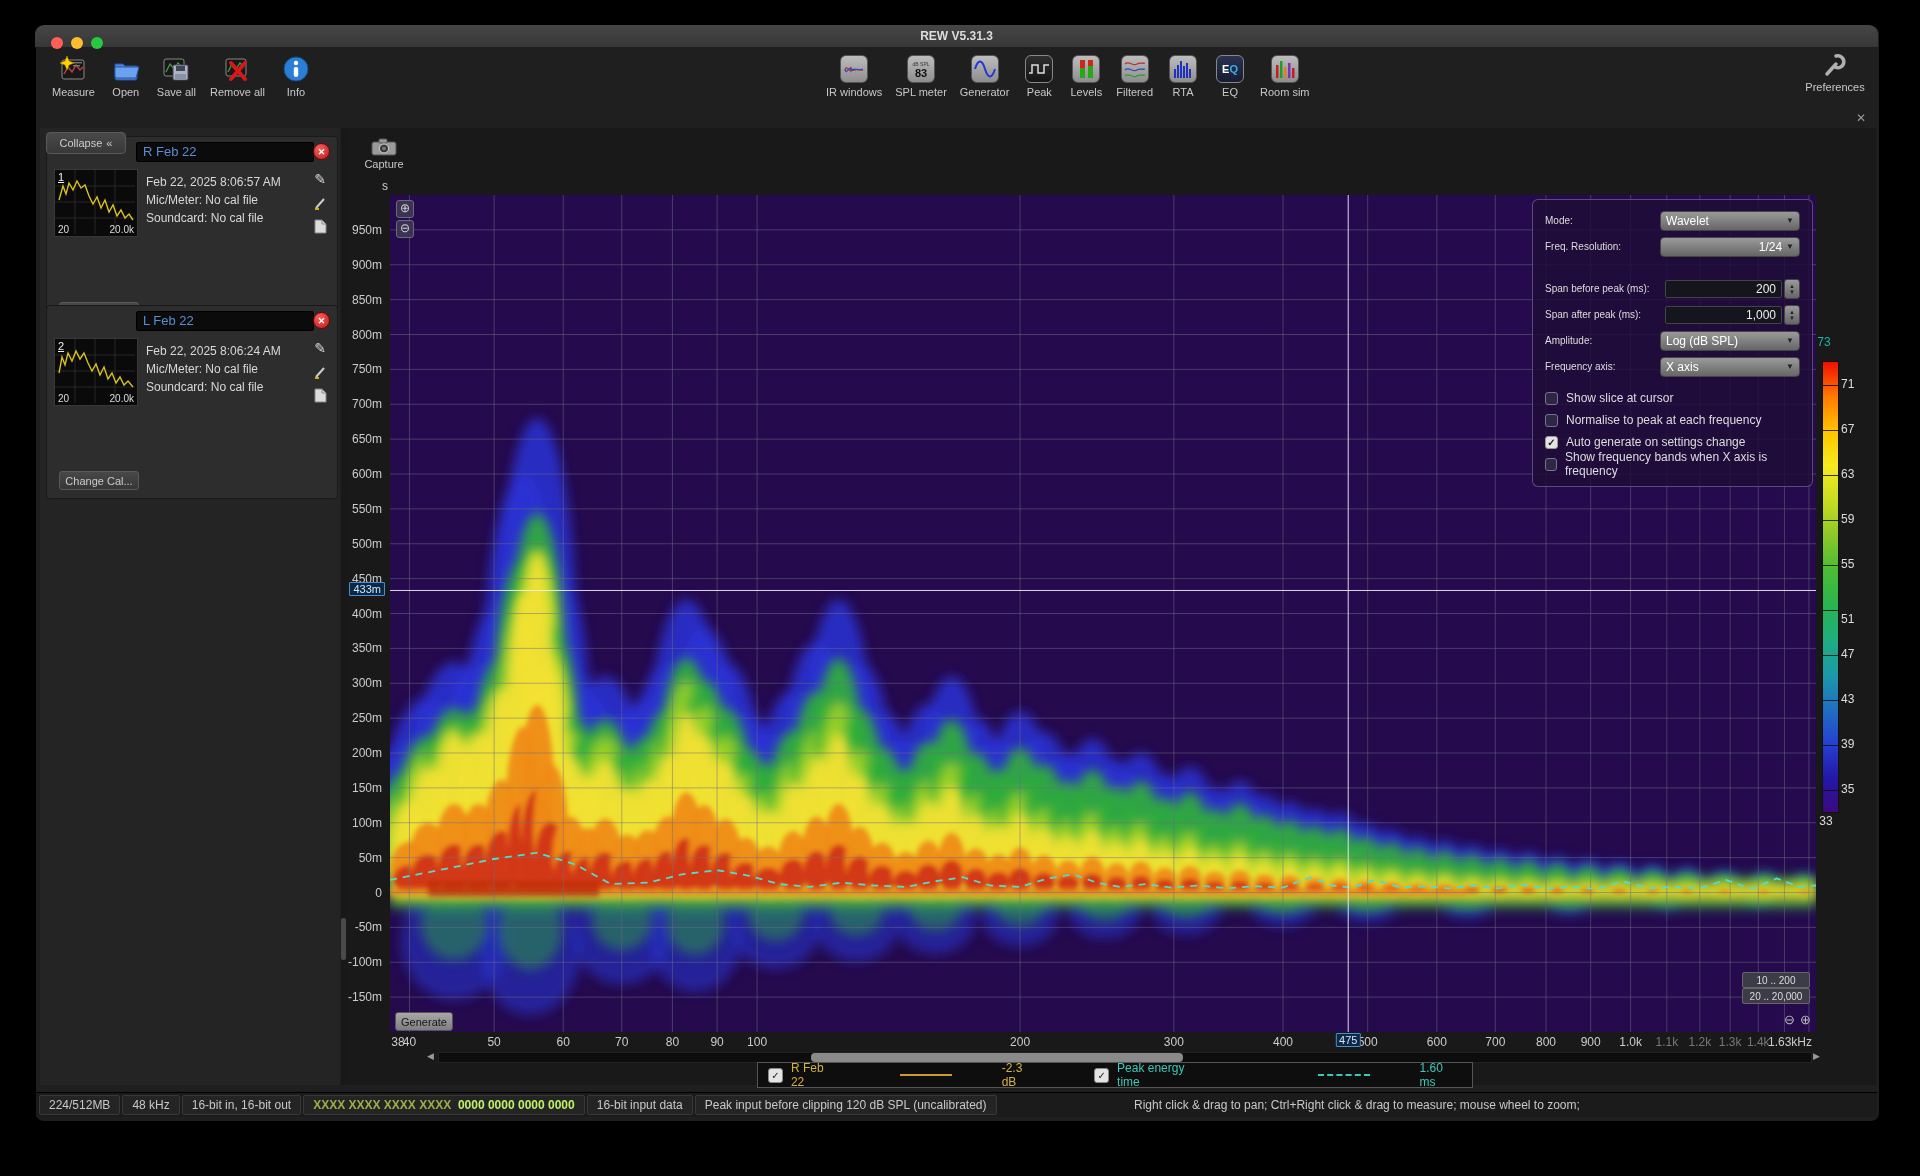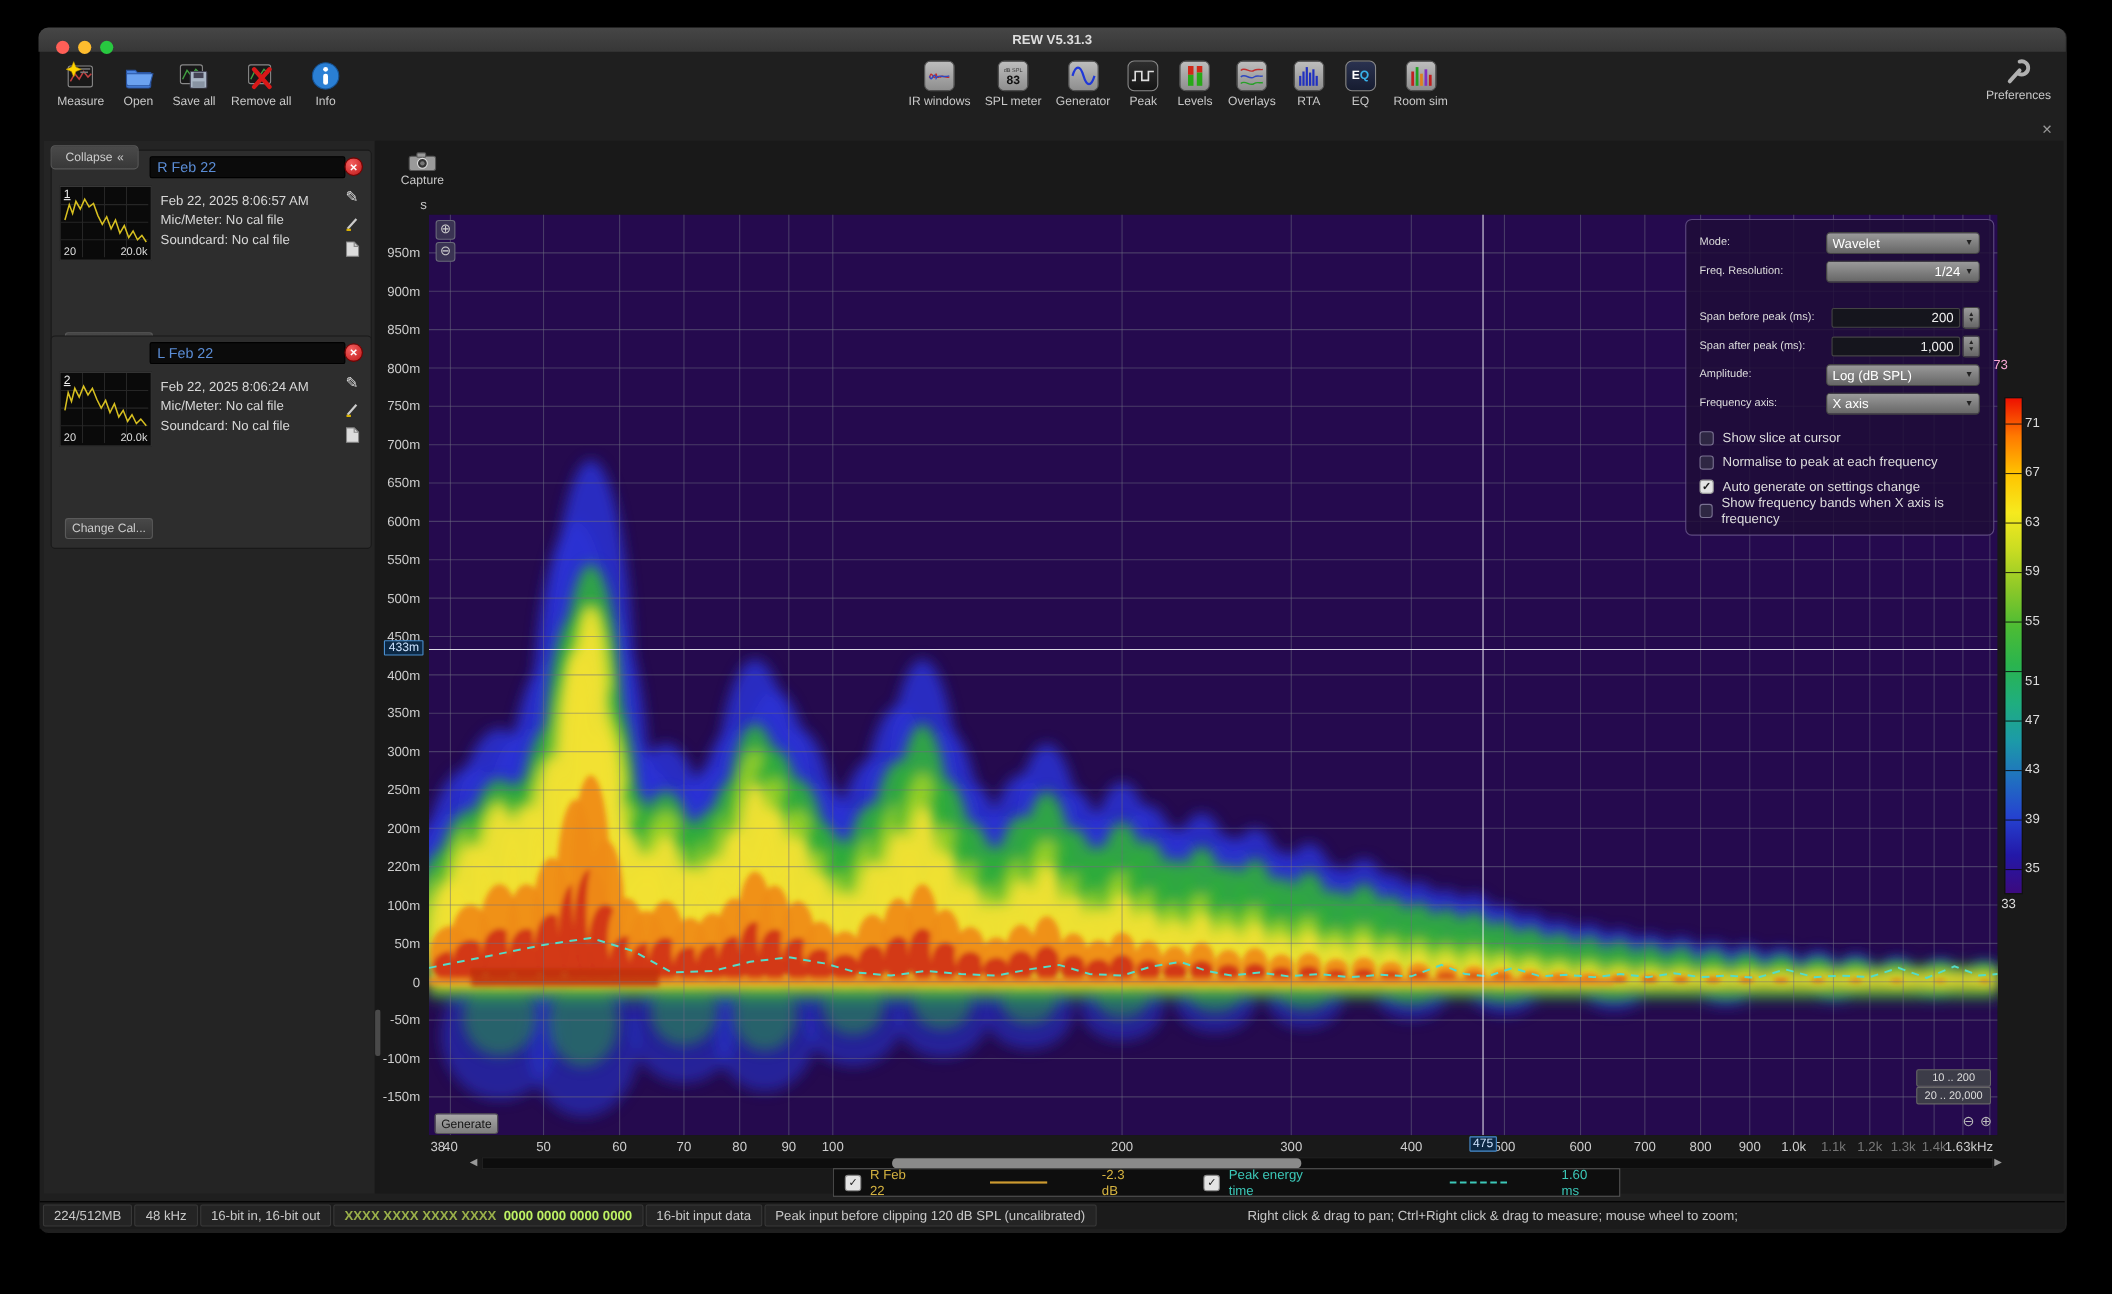--- a/index.html
+++ b/index.html
@@ -74,21 +74,21 @@
   .xtick.dim{color:#777;}
   .xtick.cursorbox{top:0;font-size:11px;color:#cfe4ff;background:#0c2844;border:1px solid #4a8fd0;
        padding:0 2px;border-radius:1px;z-index:2;}
   #generate{position:absolute;left:395px;top:1012px;width:56px;height:17px;background:linear-gradient(#a8a8a8,#7e7e7e);
        border:1px solid #555;border-radius:3px;color:#151515;font-size:11px;display:flex;align-items:center;justify-content:center;z-index:3;}
   
   #colorbar{position:absolute;left:1822px;top:361px;width:15px;height:450px;border:1px solid #111;}
   .csline{position:absolute;left:0;width:100%;height:0;border-top:1px solid rgba(10,10,10,0.8);}
   #cs-labels{position:absolute;left:1841px;top:361px;width:28px;height:450px;}
   .cslabel{position:absolute;left:0;font-size:12px;color:#ddd;}
-  #cs-top{position:absolute;left:1812px;top:324px;width:24px;font-size:12px;color:#f9a8d4;}
+  #cs-top{position:absolute;left:1812px;top:335px;width:24px;text-align:center;font-size:12px;color:#14b8a6;}
   #cs-bottom{position:absolute;left:1814px;top:814px;width:24px;text-align:center;font-size:12px;color:#ddd;}
   
   #spanel{position:absolute;left:1532px;top:199px;width:281px;background:rgba(30,13,55,0.82);
        border:1px solid rgba(155,135,195,0.5);border-radius:6px;padding:10px 12px;box-sizing:border-box;z-index:4;}
   .srow{display:flex;align-items:center;height:21px;margin-bottom:5px;}
   .srow.gap-after{margin-bottom:21px;}
   .slabel{font-size:10px;color:#ddd;flex:1;}
   .dd{width:128px;height:18px;background:linear-gradient(#9a9a9a,#666);border:1px solid #444;border-radius:4px;
       display:flex;align-items:center;padding:0 5px;gap:4px;}
   .dd-val{flex:1;font-size:12px;color:#fff;text-align:left;white-space:nowrap;overflow:hidden;}
@@ -236,21 +236,21 @@
       <span class="lbl">Levels</span>
     </div>
     <div class="tbitem">
       <span class="icon-btn">
         <svg width="24" height="24" viewBox="0 0 24 24">
           <path d="M2 7 C6 3 10 10 14 7 C17 5 20 7 22 6" fill="none" stroke="#c03030" stroke-width="1.3"></path>
           <path d="M2 13 C6 9 10 16 14 13 C17 11 20 13 22 12" fill="none" stroke="#3048c0" stroke-width="1.3"></path>
           <path d="M2 19 C6 15 10 22 14 19 C17 17 20 19 22 18" fill="none" stroke="#28a028" stroke-width="1.3"></path>
         </svg>
       </span>
-      <span class="lbl">Overlays</span>
+      <span class="lbl">Filtered</span>
     </div>
     <div class="tbitem">
       <span class="icon-btn">
         <svg width="24" height="24" viewBox="0 0 24 24">
           <rect x="3" y="12" width="2" height="9" fill="#2030c0"></rect>
             <rect x="6" y="8" width="2" height="13" fill="#2030c0"></rect>
           <rect x="9" y="4" width="2" height="17" fill="#2030c0"></rect>
             <rect x="12" y="9" width="2" height="12" fill="#2030c0"></rect>
           <rect x="15" y="6" width="2" height="15" fill="#2030c0"></rect>
             <rect x="18" y="12" width="2" height="9" fill="#2030c0"></rect>
@@ -888,21 +888,21 @@
       <span class="ytick" style="top: 237.125px;">650m</span>
       <span class="ytick" style="top: 272px;">600m</span>
       <span class="ytick" style="top: 306.875px;">550m</span>
       <span class="ytick" style="top: 341.75px;">500m</span>
       <span class="ytick" style="top: 376.625px;">450m</span>
       <span class="ytick" style="top: 411.5px;">400m</span>
       <span class="ytick" style="top: 446.375px;">350m</span>
       <span class="ytick" style="top: 481.25px;">300m</span>
       <span class="ytick" style="top: 516.125px;">250m</span>
       <span class="ytick" style="top: 551px;">200m</span>
-      <span class="ytick" style="top: 585.875px;">220m</span>
+      <span class="ytick" style="top: 585.875px;">150m</span>
       <span class="ytick" style="top: 620.75px;">100m</span>
       <span class="ytick" style="top: 655.625px;">50m</span>
       <span class="ytick" style="top: 690.5px;">0</span>
       <span class="ytick" style="top: 725.375px;">-50m</span>
       <span class="ytick" style="top: 760.25px;">-100m</span>
       <span class="ytick" style="top: 795.125px;">-150m</span>
       <span class="ycursor" style="top: 387.483px;">433m</span>
     </div>
   <div id="xticks">
       <span class="xtick" style="left: 8px;">38</span>

